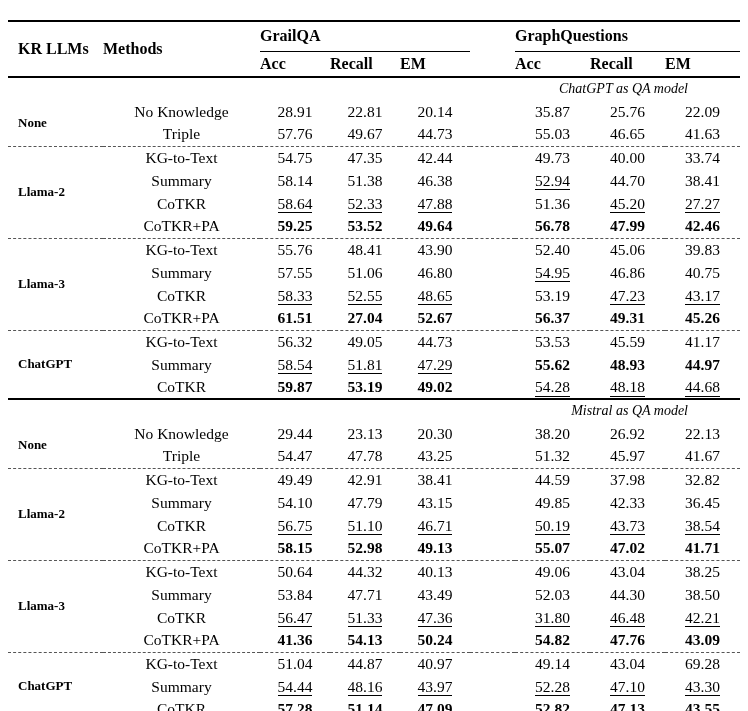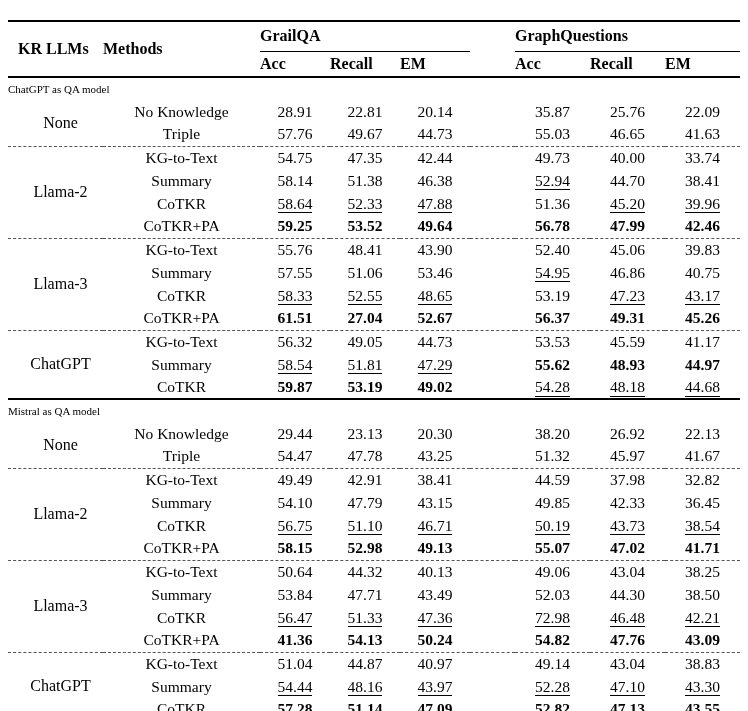--- a/index.html
+++ b/index.html
@@ -28,28 +28,28 @@
     text-align: left;
     vertical-align: middle;
     border-bottom: 1.2px solid #000;
   }
   th.sub-h { text-align: left; vertical-align: middle; }
   .rule-bottom { border-bottom: 2.5px solid #000; }
   
   tbody tr { height: 23px; }
   tbody td { font-size: 15.5px; padding: 0; }
   td.kr-cell {
-    font-weight: normal; font-size: 16px;
-    padding-left: 10px; vertical-align: middle; text-align: center;
+    font-weight: bold; font-size: 13px;
+    padding-left: 10px; vertical-align: middle; text-align: left;
   }
   td.method-cell { text-align: center; }
   td.value-cell { text-align: center; }
   td.section-title {
-    text-align: left; 
-    padding-right: 52px; font-size: 11px;
+    text-align: right; font-style: italic;
+    padding-right: 52px; font-size: 14px;
   }
   tr.rule-top td { border-top: 2.5px solid #000; }
   tr.dashed td { border-top: 1.4px dashed #555; }
   .v-bold { font-weight: bold; }
   .v-underline { border-bottom: 1.1px solid #000; padding-bottom: 0.5px; }
 </style>
 </head>
 <body>
 
 <div class="page">
@@ -129,21 +129,21 @@
           <td class="value-cell"><span class="v-plain">38.41</span></td>
         </tr>
         <tr>
           <td class="method-cell">CoTKR</td>
           <td class="value-cell"><span class="v-underline">58.64</span></td>
           <td class="value-cell"><span class="v-underline">52.33</span></td>
           <td class="value-cell"><span class="v-underline">47.88</span></td>
           <td class="spacer-cell"></td>
           <td class="value-cell"><span class="v-plain">51.36</span></td>
           <td class="value-cell"><span class="v-underline">45.20</span></td>
-          <td class="value-cell"><span class="v-underline">39.96</span></td>
+          <td class="value-cell"><span class="v-underline">27.27</span></td>
         </tr>
         <tr>
           <td class="method-cell">CoTKR+PA</td>
           <td class="value-cell"><span class="v-bold">59.25</span></td>
           <td class="value-cell"><span class="v-bold">53.52</span></td>
           <td class="value-cell"><span class="v-bold">49.64</span></td>
           <td class="spacer-cell"></td>
           <td class="value-cell"><span class="v-bold">56.78</span></td>
           <td class="value-cell"><span class="v-bold">47.99</span></td>
           <td class="value-cell"><span class="v-bold">42.46</span></td>
@@ -156,21 +156,21 @@
           <td class="value-cell"><span class="v-plain">43.90</span></td>
           <td class="spacer-cell"></td>
           <td class="value-cell"><span class="v-plain">52.40</span></td>
           <td class="value-cell"><span class="v-plain">45.06</span></td>
           <td class="value-cell"><span class="v-plain">39.83</span></td>
         </tr>
         <tr>
           <td class="method-cell">Summary</td>
           <td class="value-cell"><span class="v-plain">57.55</span></td>
           <td class="value-cell"><span class="v-plain">51.06</span></td>
-          <td class="value-cell"><span class="v-plain">53.46</span></td>
+          <td class="value-cell"><span class="v-plain">46.80</span></td>
           <td class="spacer-cell"></td>
           <td class="value-cell"><span class="v-underline">54.95</span></td>
           <td class="value-cell"><span class="v-plain">46.86</span></td>
           <td class="value-cell"><span class="v-plain">40.75</span></td>
         </tr>
         <tr>
           <td class="method-cell">CoTKR</td>
           <td class="value-cell"><span class="v-underline">58.33</span></td>
           <td class="value-cell"><span class="v-underline">52.55</span></td>
           <td class="value-cell"><span class="v-underline">48.65</span></td>
@@ -305,21 +305,21 @@
           <td class="value-cell"><span class="v-plain">52.03</span></td>
           <td class="value-cell"><span class="v-plain">44.30</span></td>
           <td class="value-cell"><span class="v-plain">38.50</span></td>
         </tr>
         <tr>
           <td class="method-cell">CoTKR</td>
           <td class="value-cell"><span class="v-underline">56.47</span></td>
           <td class="value-cell"><span class="v-underline">51.33</span></td>
           <td class="value-cell"><span class="v-underline">47.36</span></td>
           <td class="spacer-cell"></td>
-          <td class="value-cell"><span class="v-underline">72.98</span></td>
+          <td class="value-cell"><span class="v-underline">31.80</span></td>
           <td class="value-cell"><span class="v-underline">46.48</span></td>
           <td class="value-cell"><span class="v-underline">42.21</span></td>
         </tr>
         <tr>
           <td class="method-cell">CoTKR+PA</td>
           <td class="value-cell"><span class="v-bold">41.36</span></td>
           <td class="value-cell"><span class="v-bold">54.13</span></td>
           <td class="value-cell"><span class="v-bold">50.24</span></td>
           <td class="spacer-cell"></td>
           <td class="value-cell"><span class="v-bold">54.82</span></td>
@@ -328,21 +328,21 @@
         </tr>
         <tr class="dashed">
           <td class="kr-cell" rowspan="3">ChatGPT</td>
           <td class="method-cell">KG-to-Text</td>
           <td class="value-cell"><span class="v-plain">51.04</span></td>
           <td class="value-cell"><span class="v-plain">44.87</span></td>
           <td class="value-cell"><span class="v-plain">40.97</span></td>
           <td class="spacer-cell"></td>
           <td class="value-cell"><span class="v-plain">49.14</span></td>
           <td class="value-cell"><span class="v-plain">43.04</span></td>
-          <td class="value-cell"><span class="v-plain">38.83</span></td>
+          <td class="value-cell"><span class="v-plain">69.28</span></td>
         </tr>
         <tr>
           <td class="method-cell">Summary</td>
           <td class="value-cell"><span class="v-underline">54.44</span></td>
           <td class="value-cell"><span class="v-underline">48.16</span></td>
           <td class="value-cell"><span class="v-underline">43.97</span></td>
           <td class="spacer-cell"></td>
           <td class="value-cell"><span class="v-underline">52.28</span></td>
           <td class="value-cell"><span class="v-underline">47.10</span></td>
           <td class="value-cell"><span class="v-underline">43.30</span></td>

